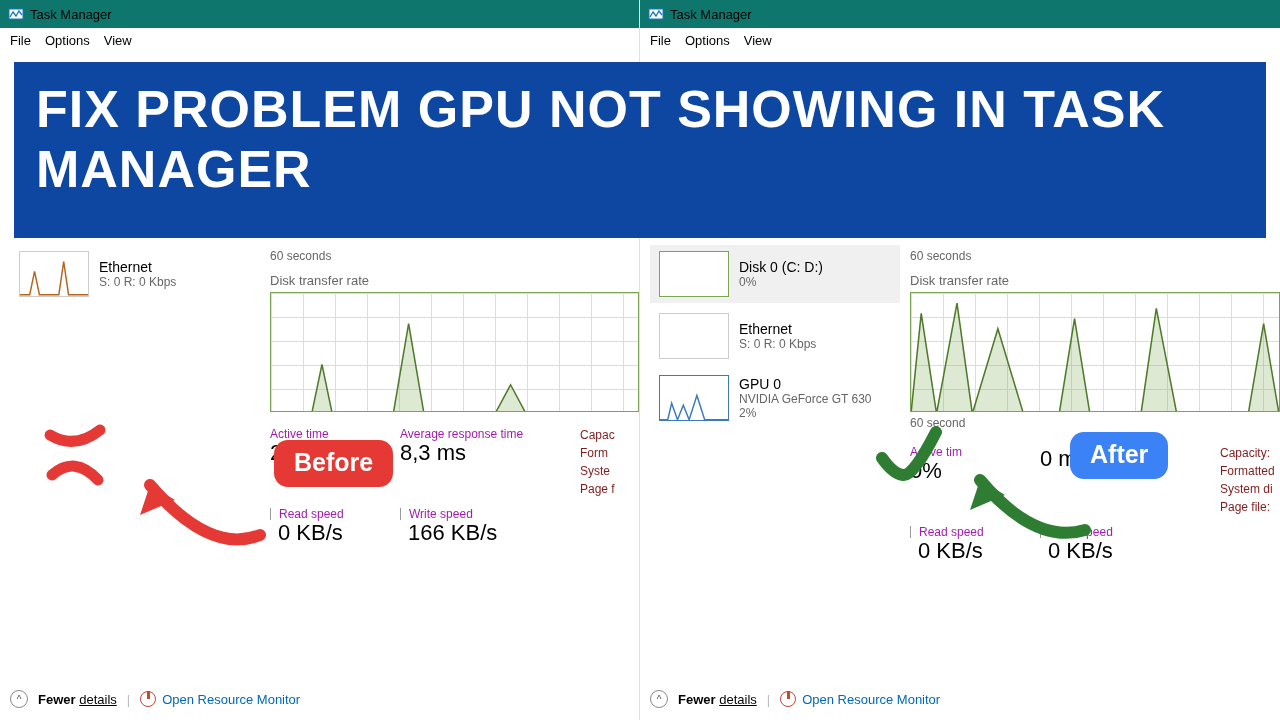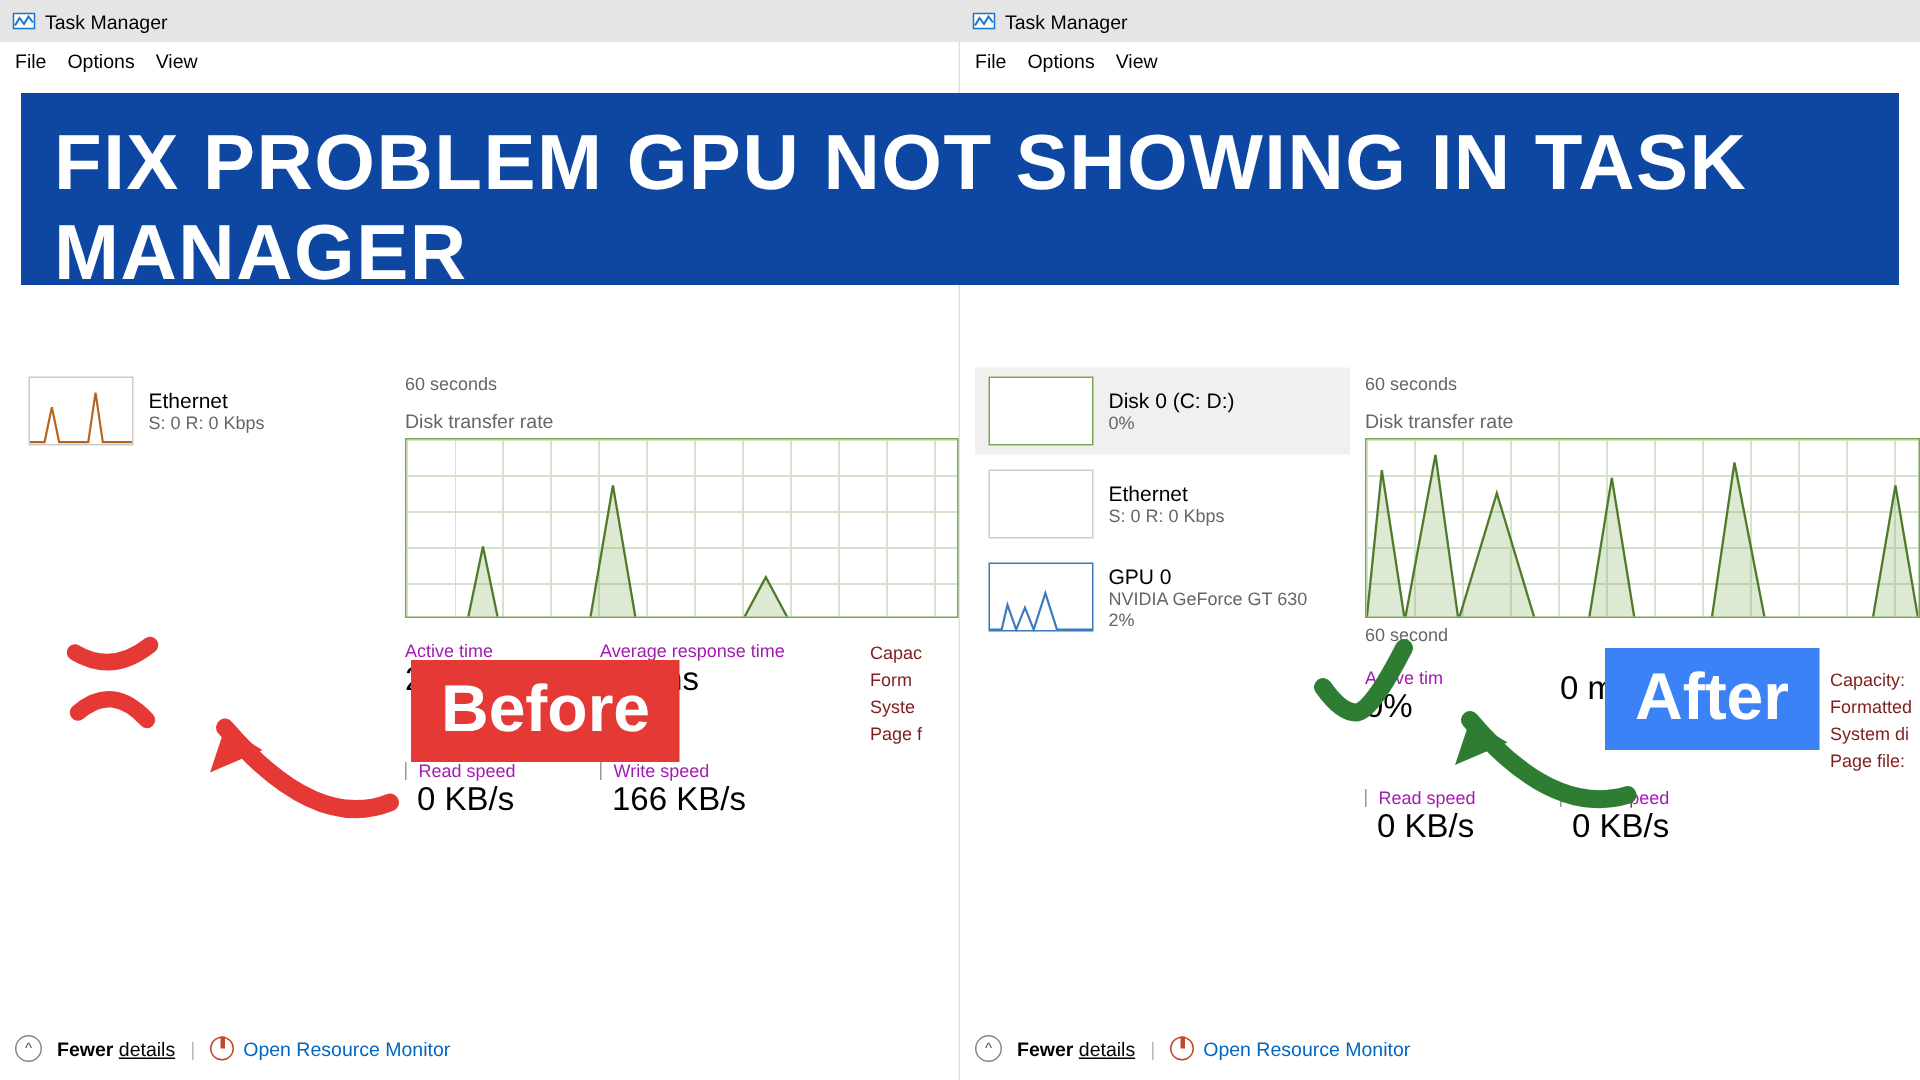--- a/index.html
+++ b/index.html
@@ -22,21 +22,21 @@
   }
   .left  { left: 0;  border-right: 1px solid #e0e0e0; }
   .right { left: 640px; }
   
   .titlebar {
     display: flex;
     align-items: center;
     gap: 6px;
     height: 28px;
     padding: 0 8px;
-    background: #e5e5e5;
+    background: #0f766e;
   }
   .app-icon {
     width: 16px; height: 16px;
     display: inline-flex; align-items: center; justify-content: center;
     color:#1874c7;
   }
   .app-title { font-size: 13px; }
   
   .menubar {
     display: flex;
@@ -128,38 +128,38 @@
   }
   .fewer span { text-decoration: underline; }
   .sep { color:#bbb;}
   .orm { color:#0067c0; display:flex; align-items:center; gap:6px;}
   .orm-icon { width:16px;height:16px;border:1.5px solid #c04a2f;border-radius:50%; position:relative;}
   .orm-icon::after { content:""; position:absolute; left:6px; top:-1px; width:3px;height:8px; background:#c04a2f;}
   
   .banner {
     position:absolute;
     left:14px; right:14px; top:62px;
-    height: 128px;
+    height: 176px;
     background:#0d47a1;
     color:#fff;
     font-weight:800;
     font-size:52px;
     line-height:1.15;
     padding:18px 22px;
     letter-spacing:1px;
     font-family: "Arial Black", Impact, sans-serif;
   }
   
   .tag {
     position:absolute;
     color:#fff;
     font-weight:700;
-    font-size:44px;
+    font-size:25px;
     padding:8px 20px 10px;
-    border-radius:0;
+    border-radius:14px;
     font-family: Arial, sans-serif;
   }
   .tag-before { background:#e53935; left:274px; top:440px;}
   .tag-after  { background:#3b82f6; left:1070px; top:432px;}
   
   .mark-x {
     position:absolute; left:40px; top:420px;
     width:70px;height:70px;color:#e53935;
   }
   .mark-check {

